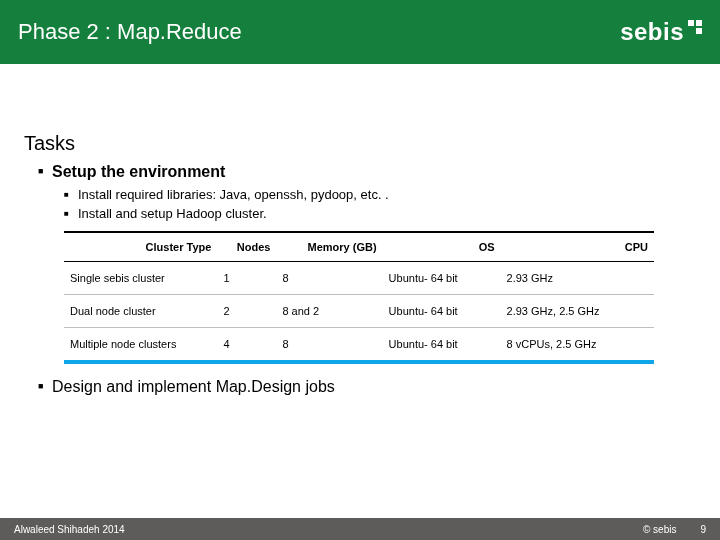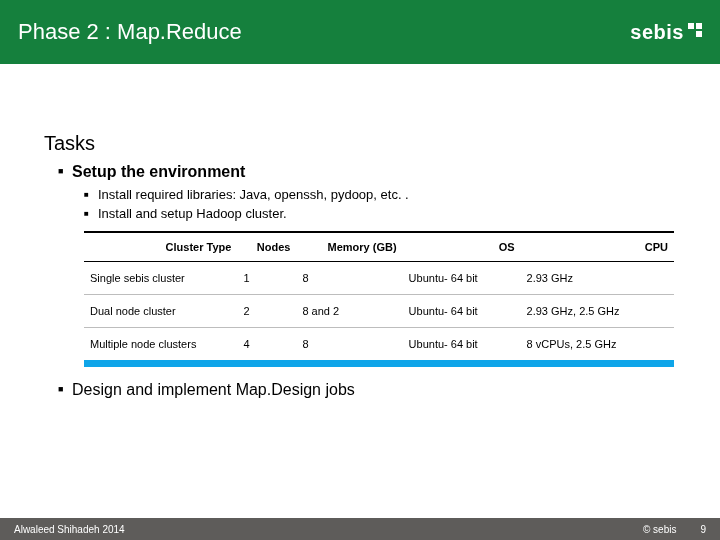--- a/index.html
+++ b/index.html
@@ -1,38 +1,38 @@
 <!DOCTYPE html>
 <html><head>
 <meta charset="utf-8">
 <style>
   * { box-sizing: border-box; margin: 0; padding: 0; }
   html, body { width: 720px; height: 540px; font-family: Arial, Helvetica, sans-serif; background: #fff; overflow: hidden; }
   .slide { width: 720px; height: 540px; position: relative; display: flex; flex-direction: column; }
   .titlebar { background: #15803d; color: #fff; height: 64px; display: flex; align-items: center; justify-content: space-between; padding: 0 18px; }
   .titlebar .title { font-size: 22px; font-weight: 400; }
   .logo { display: flex; align-items: flex-start; gap: 4px; }
-  .logo .word { font-size: 20px; font-weight: 700; letter-spacing: 0.5px; }
+  .logo .word { font-size: 24px; font-weight: 700; letter-spacing: 0.5px; }
   .logo .dots { display: grid; grid-template-columns: repeat(2, 6px); grid-template-rows: repeat(2, 6px); gap: 2px; margin-top: 2px; }
   .logo .dot { width: 6px; height: 6px; background: #fff; }
   .logo .dot.empty { background: transparent; }
-  .body { flex: 1; padding: 24px 24px 16px 24px; position: relative; margin-left: 20px; }
+  .body { flex: 1; padding: 24px 24px 16px 24px; position: relative; }
   .section-title { font-size: 20px; font-weight: 400; color: #000; margin: 44px 0 8px 0; }
   ul.lvl1 { list-style: none; margin-left: 14px; }
   ul.lvl1 > li { font-size: 16px; font-weight: 700; color: #000; position: relative; padding-left: 14px; margin: 4px 0 10px 0; }
   ul.lvl1 > li::before { content: "■"; position: absolute; left: 0; top: 3px; font-size: 9px; color: #000; }
   ul.lvl1 > li.nobold { font-weight: 400; }
   ul.lvl2 { list-style: none; margin: 6px 0 6px 12px; }
   ul.lvl2 > li { font-size: 13px; font-weight: 400; color: #000; position: relative; padding-left: 14px; margin: 4px 0; }
   ul.lvl2 > li::before { content: "■"; position: absolute; left: 0; top: 3px; font-size: 8px; color: #000; }
   .table-wrap { margin: 10px 0 14px 40px; width: 590px; }
   table { width: 100%; border-collapse: collapse; font-size: 11px; }
   thead th { text-align: right; font-weight: 700; padding: 8px 6px; border-top: 2px solid #000; border-bottom: 1px solid #000; }
   tbody td { padding: 10px 6px; border-bottom: 1px solid #bdbdbd; font-weight: 400; }
-  tbody tr:last-child td { border-bottom: 7px solid #0ea5e9; }
+  tbody tr:last-child td { border-bottom: 4px solid #0ea5e9; }
   .col-type { width: 26%; }
   .col-nodes { width: 10%; }
   .col-mem { width: 18%; }
   .col-os { width: 20%; }
   .col-cpu { width: 26%; }
   .footer { position: absolute; bottom: 0; left: 0; width: 720px; background: #5e5c5a; color: #fff; font-size: 10px; height: 22px; display: flex; align-items: center; justify-content: space-between; padding: 8px 14px; }
   .footer .right { display: flex; gap: 24px; }
 </style>
 </head>
 <body>

